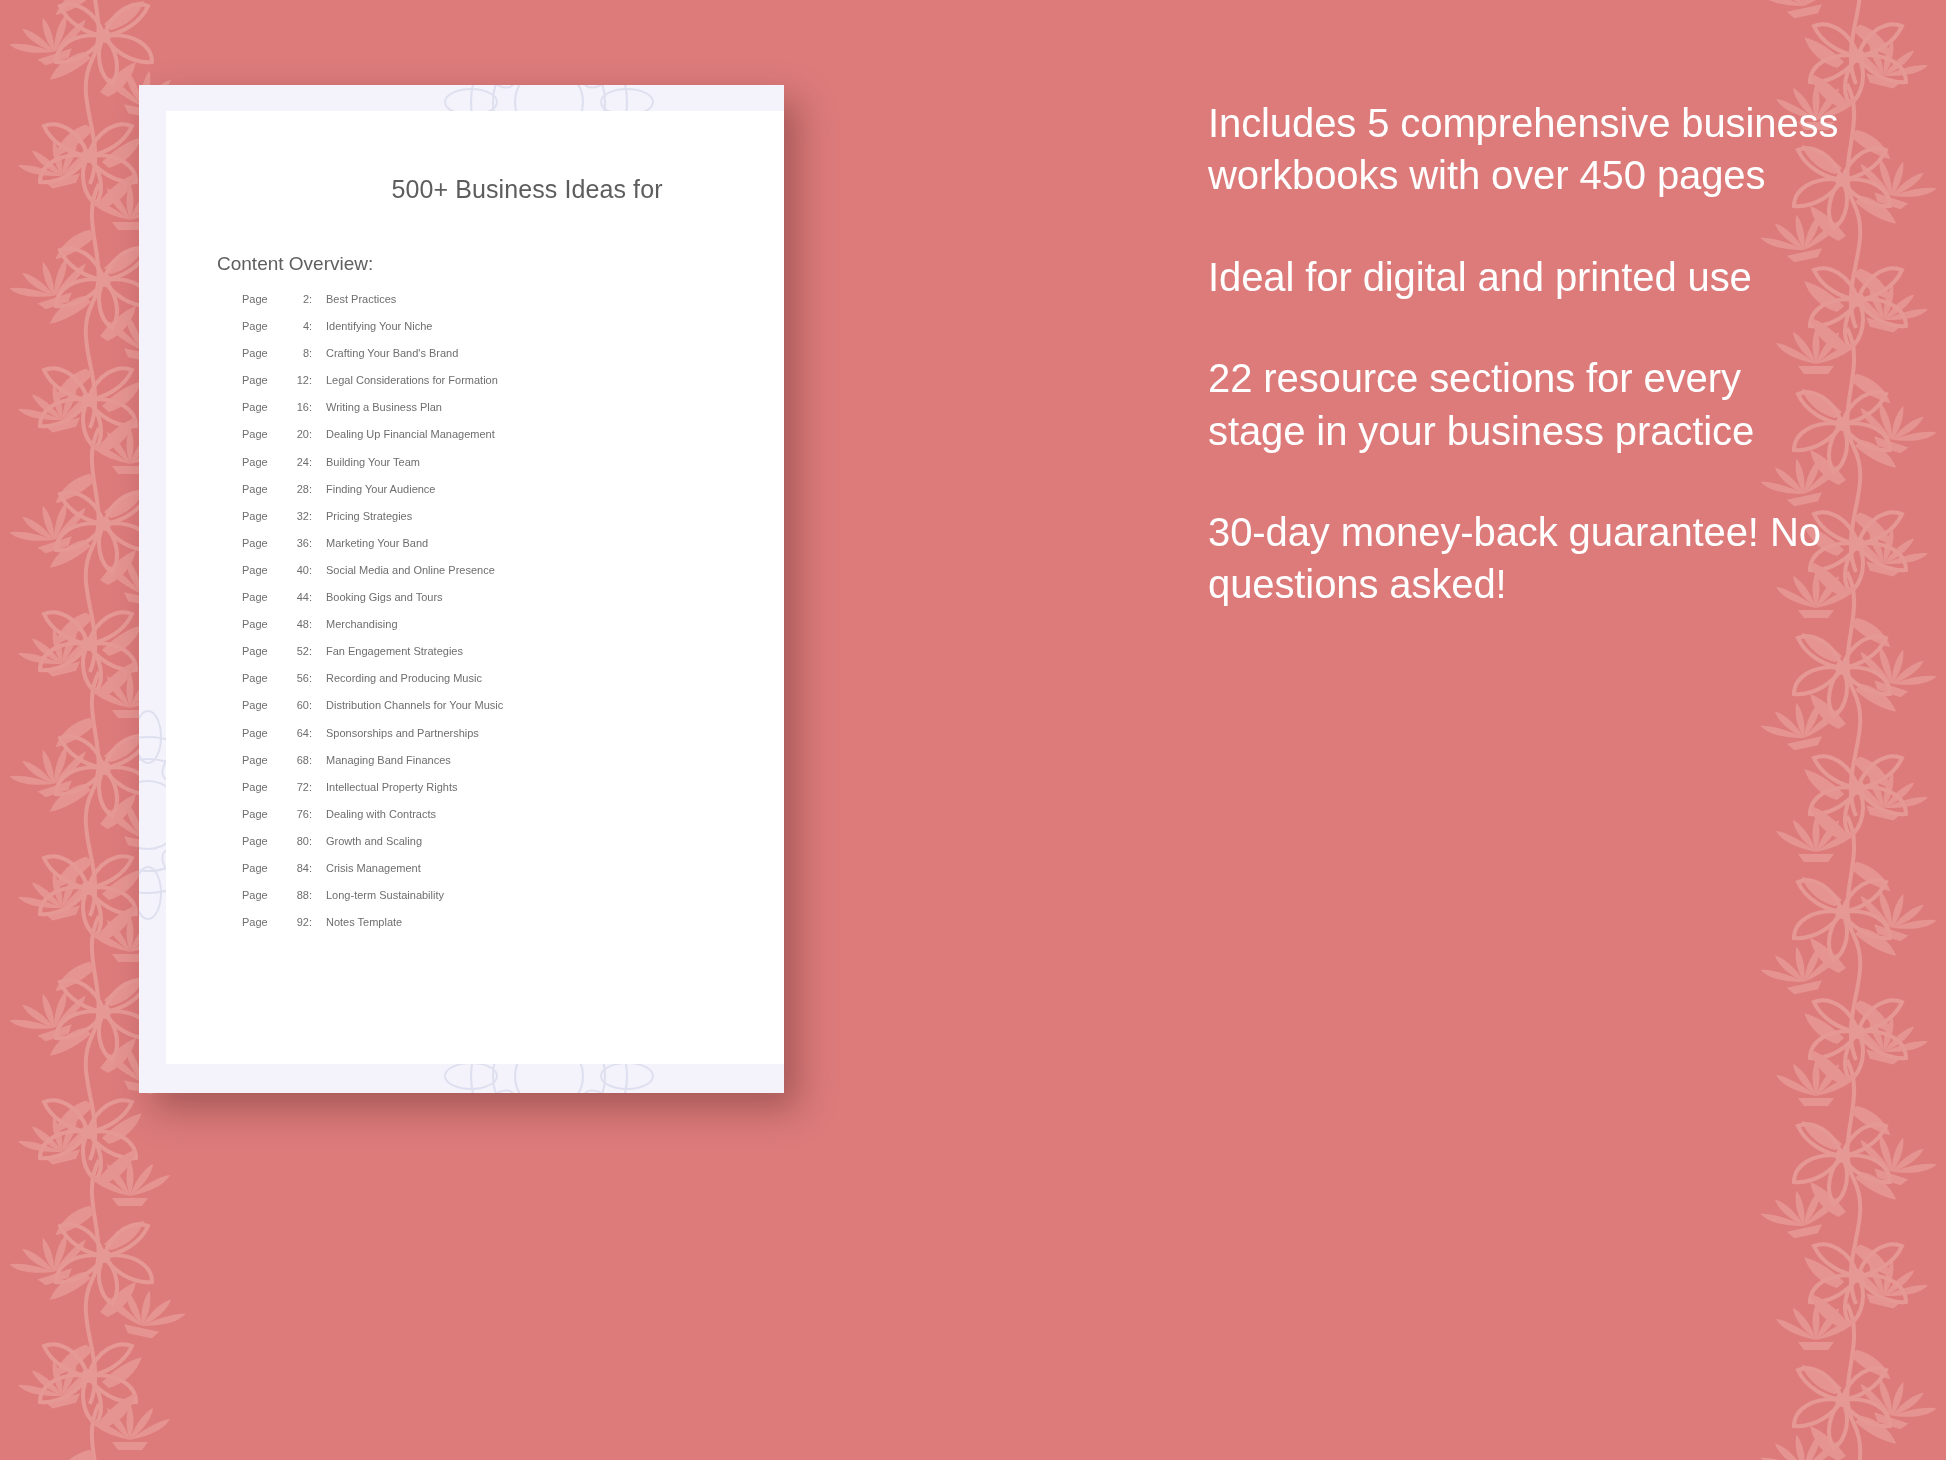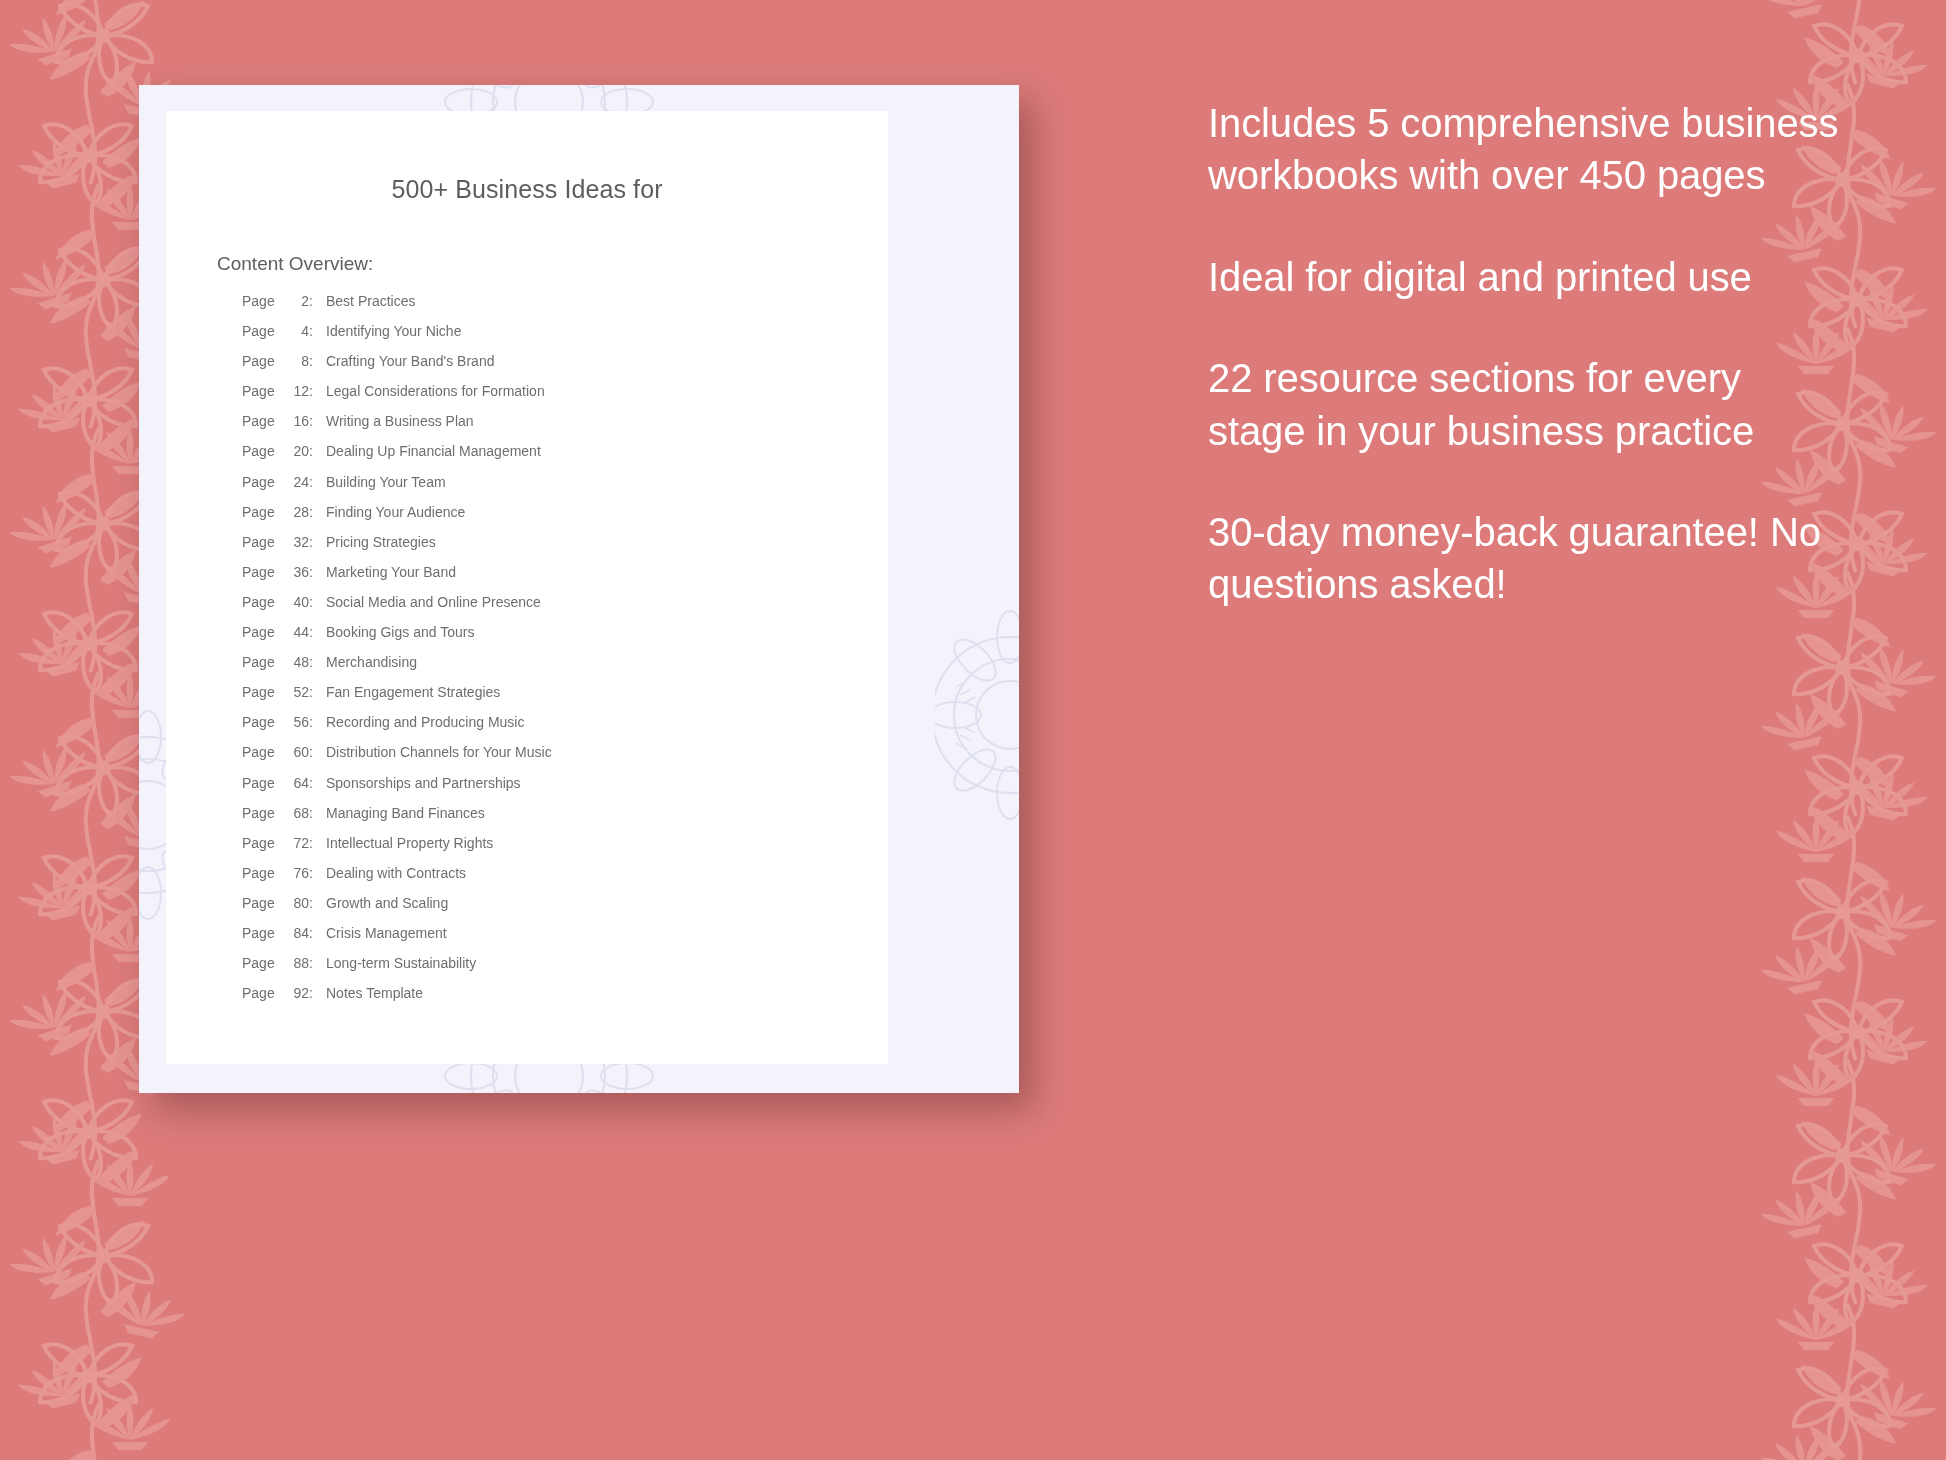--- a/index.html
+++ b/index.html
@@ -28,21 +28,21 @@
   }
   .floral-border.left  { left:-8px; }
   .floral-border.right { right:-8px; transform:scaleX(-1); }
   .floral-border svg { display:block; width:215px; height:1460px; }
 
   
   .document-wrap {
     position:absolute;
     left:139px;
     top:85px;
-    width:880px;
+    width:645px;
     height:1008px;
     padding-left:46px;
   }
   .document-shadow {
     position:absolute;
     inset:0;
     background:#f4f2fb;
     box-shadow:14px 16px 34px rgba(90,40,40,.42);
   }
   .document-frame {
@@ -89,21 +89,21 @@
     font-weight:400;
   }
 
   .toc {
     margin-top:19px;
     margin-left:76px;
     list-style:none;
   }
   .toc-item {
     display:flex;
-    font-size:14px;
+    font-size:11px;
     color:#6e6e6e;
     line-height:1;
     margin-bottom:16.1px;
     white-space:nowrap;
   }
   .toc-label   { width:41px; }
   .toc-number  { width:26px; text-align:right; }
   .toc-colon   { width:17px; }
   .toc-title   { }
 

